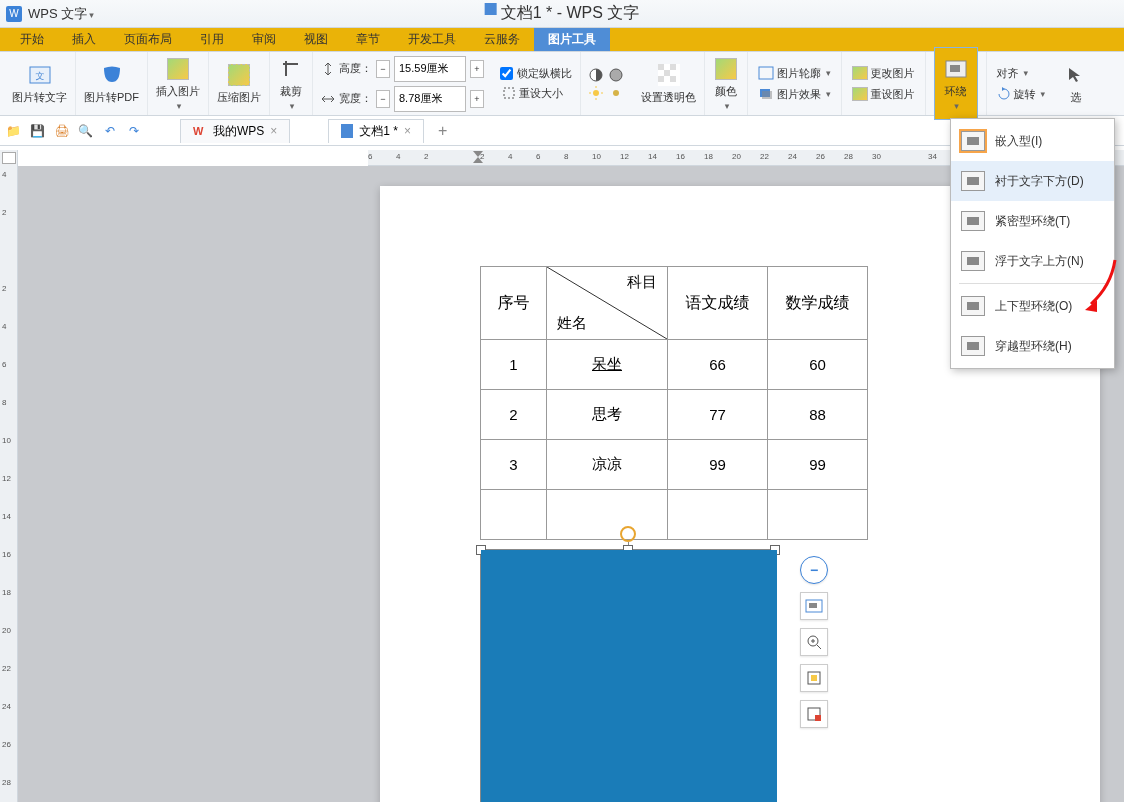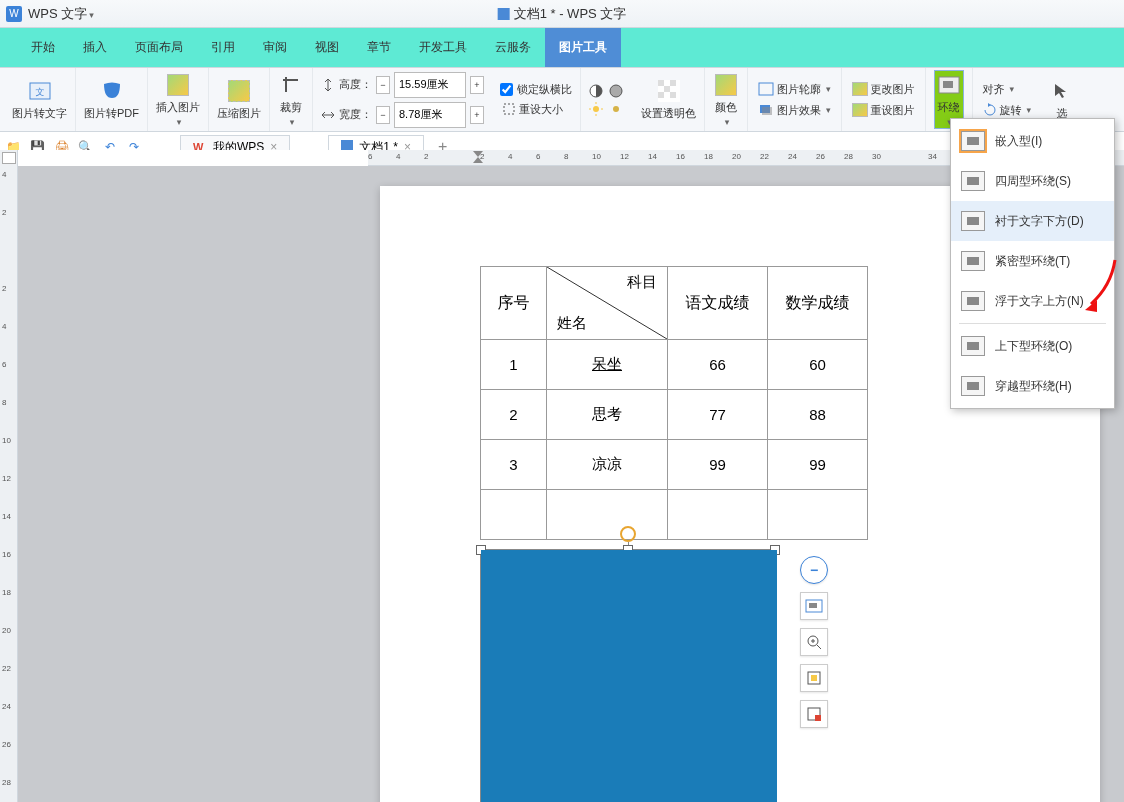--- a/index.html
+++ b/index.html
@@ -1,24 +1,24 @@
 <!DOCTYPE html>
 <html><head>
 <meta charset="utf-8">
 <style>
 * { box-sizing: border-box; margin: 0; padding: 0; font-family: "Microsoft YaHei", sans-serif; }
 body { background: #fff; width: 1124px; height: 802px; overflow: hidden; position: relative; }
 
 .titlebar { height: 28px; background: linear-gradient(#f7f9fb,#eef2f6); display: flex; align-items: center; padding: 0 6px; border-bottom: 1px solid #d0d7de; }
 .titlebar .logo { width: 16px; height: 16px; background: #3b82d8; color: #fff; font-size: 10px; display: flex; align-items: center; justify-content: center; border-radius: 2px; margin-right: 6px; }
 .titlebar .app-title { font-size: 13px; color: #333; }
-.titlebar .doc-title { position: absolute; left: 50%; transform: translateX(-50%); font-size: 13px; color: #333; display: flex; align-items: center; gap: 4px; }
+.titlebar .doc-title { position: absolute; left: 50%; transform: translateX(-50%); font-size: 16px; color: #333; display: flex; align-items: flex-start; gap: 4px; }
 .titlebar .doc-icon { width: 12px; height: 12px; background: #4a89d6; }
 
-.menubar { height: 40px; display: flex; align-items: center; padding: 0 17px; border-bottom: 1px solid #d0d7de; background: #5eead4; }
+.menubar { height: 24px; display: flex; align-items: center; padding: 0 6px; border-bottom: 1px solid #d0d7de; background: #eab308; }
 .menubar .tab { padding: 0 14px; font-size: 12px; color: #333; height: 100%; display: flex; align-items: center; cursor: pointer; }
 .menubar .tab.active { background: #4f8dd6; color: #fff; font-weight: bold; }
 
 .ribbon { height: 64px; background: #f5f7fa; border-bottom: 1px solid #d0d7de; display: flex; align-items: center; padding: 0 4px; position: relative;}
 .ribbon .grp { display: flex; flex-direction: column; align-items: center; justify-content: center; padding: 0 8px; height: 100%; border-right: 1px solid #e5e9ed; }
 .ribbon .grp.noborder { border-right: none; }
 .ribbon .big-btn { display: flex; flex-direction: column; align-items: center; font-size: 11px; color: #333; cursor: pointer; gap: 2px; }
 .ribbon .icon-box { width: 26px; height: 26px; display: flex; align-items: center; justify-content: center; }
 .ribbon .row { display: flex; align-items: center; gap: 4px; font-size: 11px; color: #333; margin: 2px 0; }
 .ribbon input[type="text"] { width: 72px; height: 18px; font-size: 11px; border: 1px solid #bbb; padding: 12px 4px; }
@@ -67,21 +67,21 @@
 .dropdown .dd-item { display: flex; align-items: center; height: 40px; padding: 0 10px; font-size: 12px; color: #333; cursor: pointer; gap: 10px; }
 .dropdown .dd-item:hover, .dropdown .dd-item.hover { background: #e5effa; }
 .dropdown .dd-icon { width: 24px; height: 20px; border: 1px solid #999; background: #f5f5f5; position: relative; }
 .dropdown .dd-icon::before { content: ""; position: absolute; width: 12px; height: 8px; background: #888; top: 5px; left: 5px; }
 .dropdown .dd-sep { height: 1px; background: #ddd; margin: 2px 8px; }
 
 .red-arrow { position: absolute; left: 1085px; top: 256px; z-index: 101; pointer-events: none; }
 
 .ruler-corner { position: absolute; left:2px; top:152px; width:14px; height:12px; border:1px solid #aaa; background:#fff; font-size:8px; z-index:5;}
 
-.wrap-active { background:#84cc16; border:1px solid #8ab4e0; padding:1px;}
+.wrap-active { background:#eab308; border:1px solid #8ab4e0; padding:8px;}
 </style>
 </head>
 <body>
 
 <div class="titlebar">
   <div class="logo">W</div>
   <div class="app-title down-caret">WPS 文字</div>
   <div class="doc-title">
     <span class="doc-icon"></span>
     <span>文档1 * - WPS 文字</span>
@@ -459,24 +459,20 @@
       </div>
     </div>
   </div>
 </div>
 
 <div class="dropdown" id="dropdown">
     <div class="dd-item">
       <div class="dd-icon" style="outline: rgb(247, 165, 74) solid 2px;"></div>
       <span>嵌入型(I)</span>
     </div>
-    <div class="dd-item">
-      <div class="dd-icon"></div>
-      <span>四周型环绕(S)</span>
-    </div>
     <div class="dd-item hover">
       <div class="dd-icon"></div>
       <span>衬于文字下方(D)</span>
     </div>
     <div class="dd-item">
       <div class="dd-icon"></div>
       <span>紧密型环绕(T)</span>
     </div>
     <div class="dd-item">
       <div class="dd-icon"></div>

